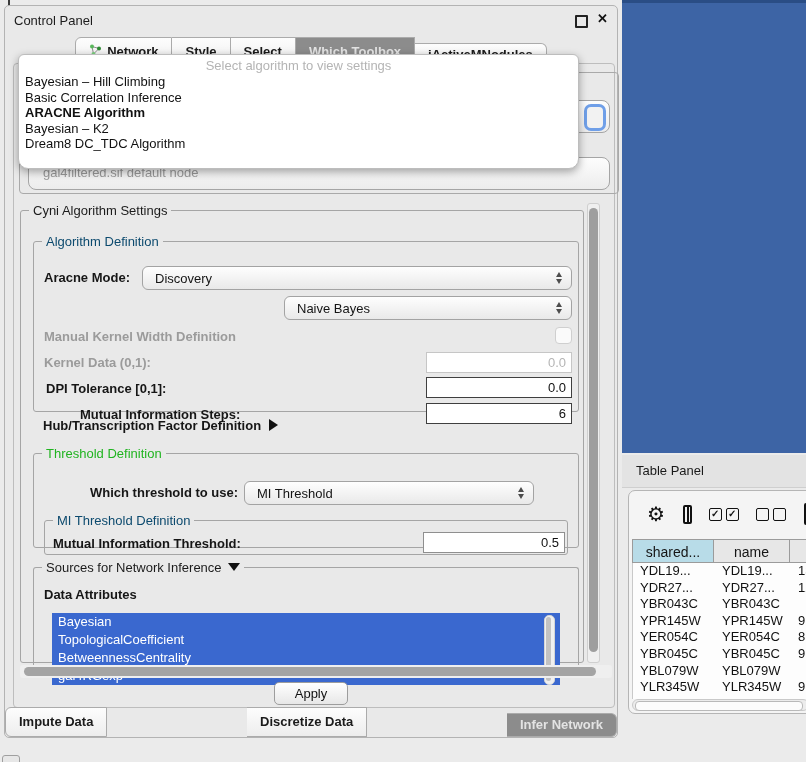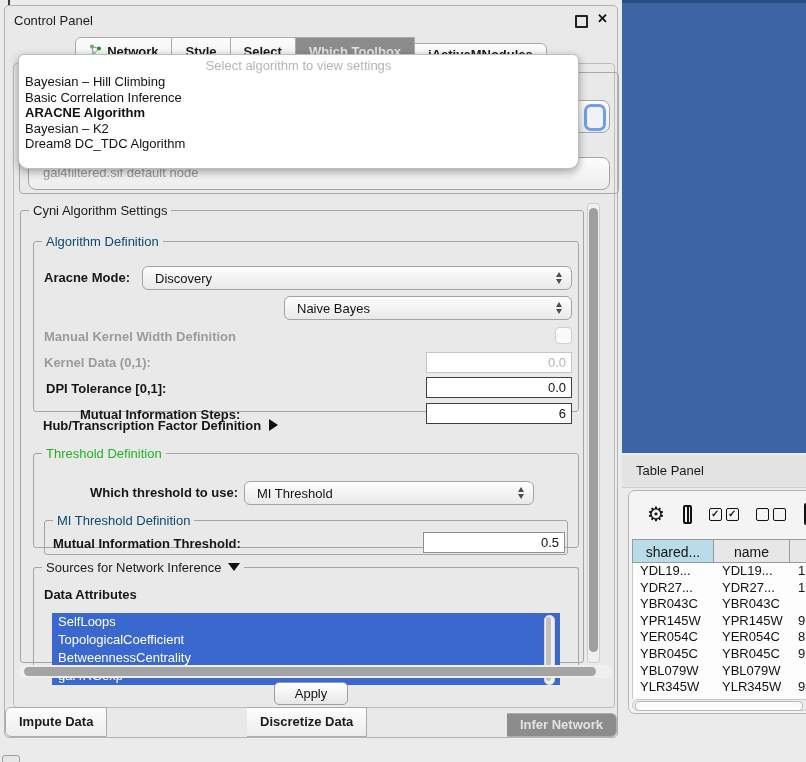--- a/index.html
+++ b/index.html
@@ -191,21 +191,21 @@
             <div class="field mid" style="left:378px;top:4px;width:142px;">0.5</div>
           </fieldset>
         </fieldset>
 
         <fieldset style="left:12px;top:342px;width:546px;height:116px;border-bottom:none;border-radius:3px 3px 0 0;">
           <legend style="font-weight:normal;">
             <span>Sources for Network Inference</span><span class="arrow-down"></span>
           </legend>
           <span class="lbl" style="left:10px;top:12px;">Data Attributes</span>
           <div class="attr-list" id="attrList">
-            <div class="attr-item">SelfLoops</div>
+            <div class="attr-item">Bayesian</div>
               <div class="attr-item">TopologicalCoefficient</div>
               <div class="attr-item">BetweennessCentrality</div>
               <div class="attr-item">gal4RGexp</div>
               <div class="attr-vscroll">
                 <div class="attr-vthumb"></div>
               </div>
           </div>
         </fieldset>
       </fieldset>
 

